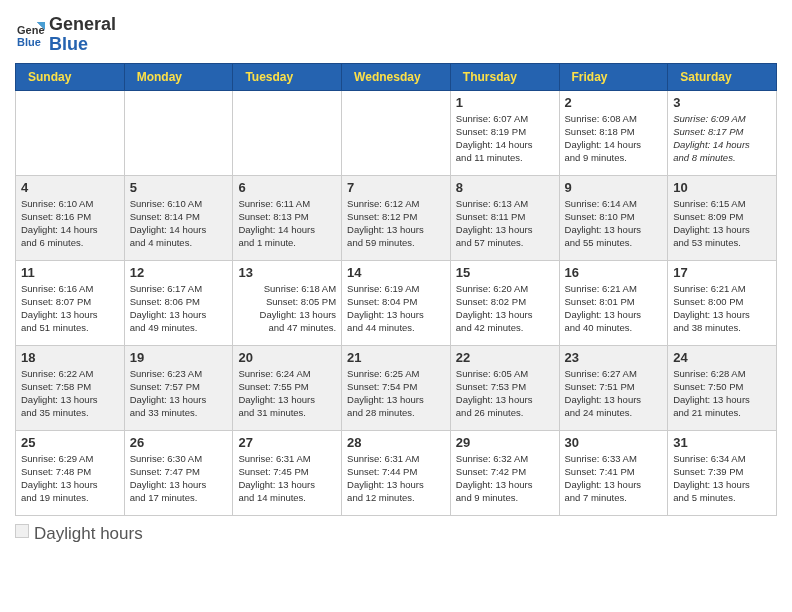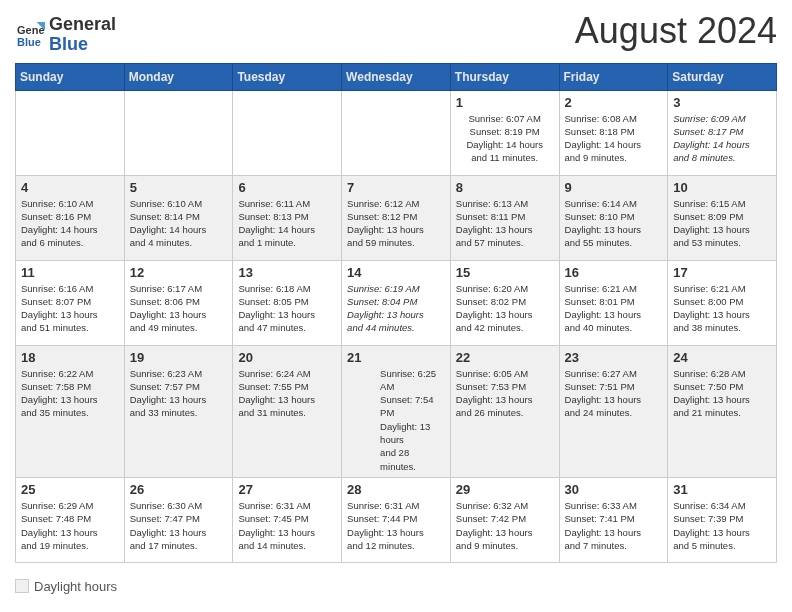--- a/index.html
+++ b/index.html
@@ -45,24 +45,24 @@
       font-size: 15px;
       color: #555;
     }
     table {
       width: 100%;
       border-collapse: collapse;
       table-layout: fixed;
     }
     thead th {
       background-color: #2563b0;
-      color: #e5e5e5;
+      color: #fde047;
       font-size: 12px;
       font-weight: bold;
-      padding: 6px 4px;
+      padding: 6px 12px;
       text-align: left;
       border: 1px solid #1a4a8a;
     }
     tbody td {
       border: 1px solid #ccc;
       vertical-align: top;
       padding: 4px 5px;
       font-size: 10px;
       color: #333;
       background: #fff;
@@ -81,23 +81,23 @@
     .day-info {
       font-size: 9.5px;
       line-height: 1.4;
       color: #333;
     }
     .empty-cell {
       background: #fff !important;
     }
     .footer-area {
       display: flex;
-      align-items: center;
-      margin-top: 16px;
-      font-size: 13px;
+      align-items: flex-start;
+      margin-top: 8px;
+      font-size: 17px;
       color: #555;
     }
     .daylight-box {
       width: 14px;
       height: 14px;
       background: #f0f0f0;
       border: 1px solid #ccc;
       display: inline-block;
       margin-right: 5px;
       vertical-align: middle;
@@ -115,21 +115,20 @@
       <polygon points="22,2 30,2 30,10" fill="#4a9fd4"></polygon>
     </svg>
     <div>
       <div class="logo-text">
         <span>General</span><br>
         <span class="logo-blue">Blue</span>
       </div>
     </div>
   </div>
   <div class="title-area">
-    <div class="month-title">August 2024</div>
   </div>
 </div>
 
 <table>
   <thead>
     <tr id="header-row">
         <th>Sunday</th>
         <th>Monday</th>
         <th>Tuesday</th>
         <th>Wednesday</th>
@@ -139,21 +138,21 @@
       </tr>
   </thead>
   <tbody id="calendar-body">
       <tr>
         <td class="empty-cell"></td>
         <td class="empty-cell"></td>
         <td class="empty-cell"></td>
         <td class="empty-cell"></td>
         <td>
           <span class="day-number">1</span>
-          <div class="day-info" style="white-space: pre-line; text-align: center;">Sunrise: 6:07 AM
+          <div class="day-info" style="white-space: pre-line;">Sunrise: 6:07 AM
 Sunset: 8:19 PM
 Daylight: 14 hours
 and 11 minutes.</div>
         </td>
         <td>
           <span class="day-number">2</span>
           <div class="day-info" style="white-space: pre-line;">Sunrise: 6:08 AM
 Sunset: 8:18 PM
 Daylight: 14 hours
 and 9 minutes.</div>
@@ -227,28 +226,28 @@
         </td>
         <td>
           <span class="day-number">12</span>
           <div class="day-info" style="white-space: pre-line;">Sunrise: 6:17 AM
 Sunset: 8:06 PM
 Daylight: 13 hours
 and 49 minutes.</div>
         </td>
         <td>
           <span class="day-number">13</span>
-          <div class="day-info" style="white-space: pre-line;">Sunrise: 6:18 AM
+          <div class="day-info" style="white-space: pre-line; text-align: right;">Sunrise: 6:18 AM
 Sunset: 8:05 PM
 Daylight: 13 hours
 and 47 minutes.</div>
         </td>
         <td>
           <span class="day-number">14</span>
-          <div class="day-info" style="white-space: pre-line; font-style: italic;">Sunrise: 6:19 AM
+          <div class="day-info" style="white-space: pre-line;">Sunrise: 6:19 AM
 Sunset: 8:04 PM
 Daylight: 13 hours
 and 44 minutes.</div>
         </td>
         <td>
           <span class="day-number">15</span>
           <div class="day-info" style="white-space: pre-line;">Sunrise: 6:20 AM
 Sunset: 8:02 PM
 Daylight: 13 hours
 and 42 minutes.</div>
@@ -285,21 +284,21 @@
         </td>
         <td>
           <span class="day-number">20</span>
           <div class="day-info" style="white-space: pre-line;">Sunrise: 6:24 AM
 Sunset: 7:55 PM
 Daylight: 13 hours
 and 31 minutes.</div>
         </td>
         <td>
           <span class="day-number">21</span>
-          <div class="day-info" style="white-space: pre-line; margin-left: 33px;">Sunrise: 6:25 AM
+          <div class="day-info" style="white-space: pre-line;">Sunrise: 6:25 AM
 Sunset: 7:54 PM
 Daylight: 13 hours
 and 28 minutes.</div>
         </td>
         <td>
           <span class="day-number">22</span>
           <div class="day-info" style="white-space: pre-line;">Sunrise: 6:05 AM
 Sunset: 7:53 PM
 Daylight: 13 hours
 and 26 minutes.</div>

